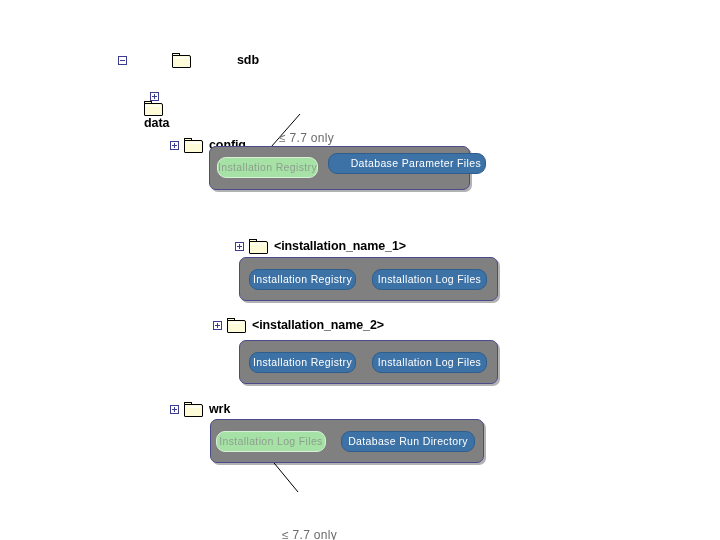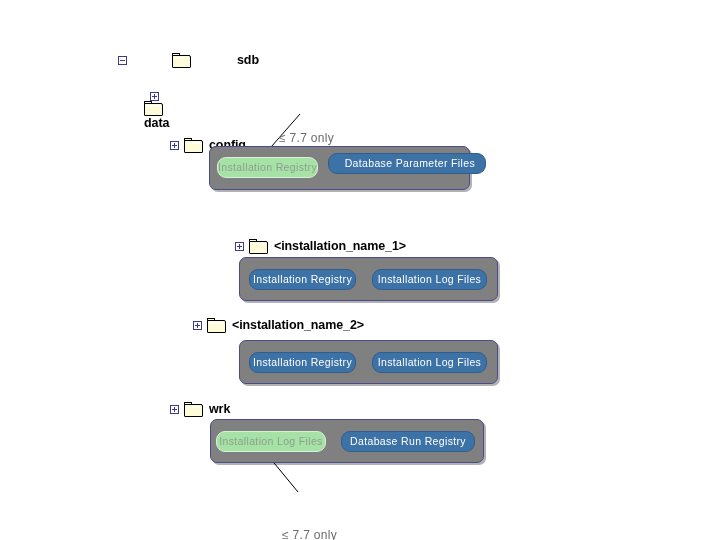--- a/index.html
+++ b/index.html
@@ -130,21 +130,21 @@
     box-sizing: border-box;
     border-radius: 9px;
     display: flex;
     align-items: center;
     justify-content: center;
     font-size: 10.5px;
     letter-spacing: 0.35px;
     line-height: 11px;
     white-space: nowrap;
     height: 21px;
-    padding: 0 10px;
+    padding: 0 4px;
   }
   .pill.blue {
     background: #3c72a6;
     border: 1px solid #2f5e8c;
     color: #ffffff;
   }
   .pill.green {
     background: #a6e2a6;
     border: 1px solid #d8f0d8;
     color: #8e9e8e;
@@ -206,21 +206,21 @@
       <span class="node-label">config</span>
     </div>
     <div class="tree-node" style="left: 203px; top: 237px; padding-left: 32px;">
       <span class="expander plus"></span>
       <span class="folder-icon">
         <span class="tab"></span>
         <span class="body"></span>
       </span>
       <span class="node-label">&lt;installation_name_1&gt;</span>
     </div>
-    <div class="tree-node" style="left: 193px; top: 316px;">
+    <div class="tree-node" style="left: 213px; top: 316px;">
       <span class="expander plus"></span>
       <span class="folder-icon">
         <span class="tab"></span>
         <span class="body"></span>
       </span>
       <span class="node-label">&lt;installation_name_2&gt;</span>
     </div>
     <div class="tree-node" style="left: 170px; top: 400px;">
       <span class="expander plus"></span>
       <span class="folder-icon">
@@ -248,17 +248,17 @@
       <span>Installation Registry</span>
     </div>
     <div class="pill blue" style="left: 372px; top: 352px; width: 115px;">
       <span>Installation Log Files</span>
     </div>
     <div class="group-box" style="left: 210px; top: 419px; width: 274px; height: 44px;"></div>
     <div class="pill green" style="left: 216px; top: 431px; width: 110px;">
       <span>Installation Log Files</span>
     </div>
     <div class="pill blue" style="left: 341px; top: 431px; width: 134px;">
-      <span>Database Run Registry</span>
+      <span>Database Run Directory</span>
     </div>
     <div class="annotation" style="left: 279px; top: 100px;">≤ 7.7 only</div>
     <div class="annotation" style="left: 282px; top: 497px;">≤ 7.7 only</div>
   </div>
 
 </body></html>

